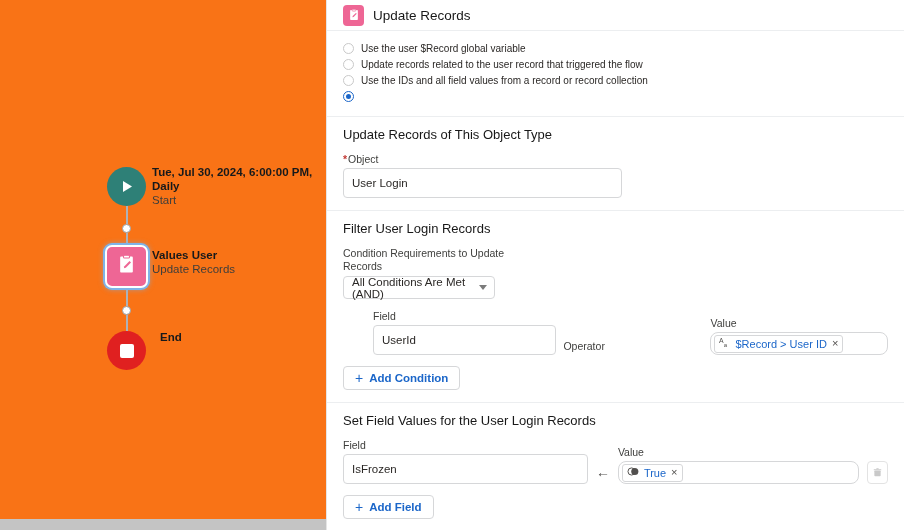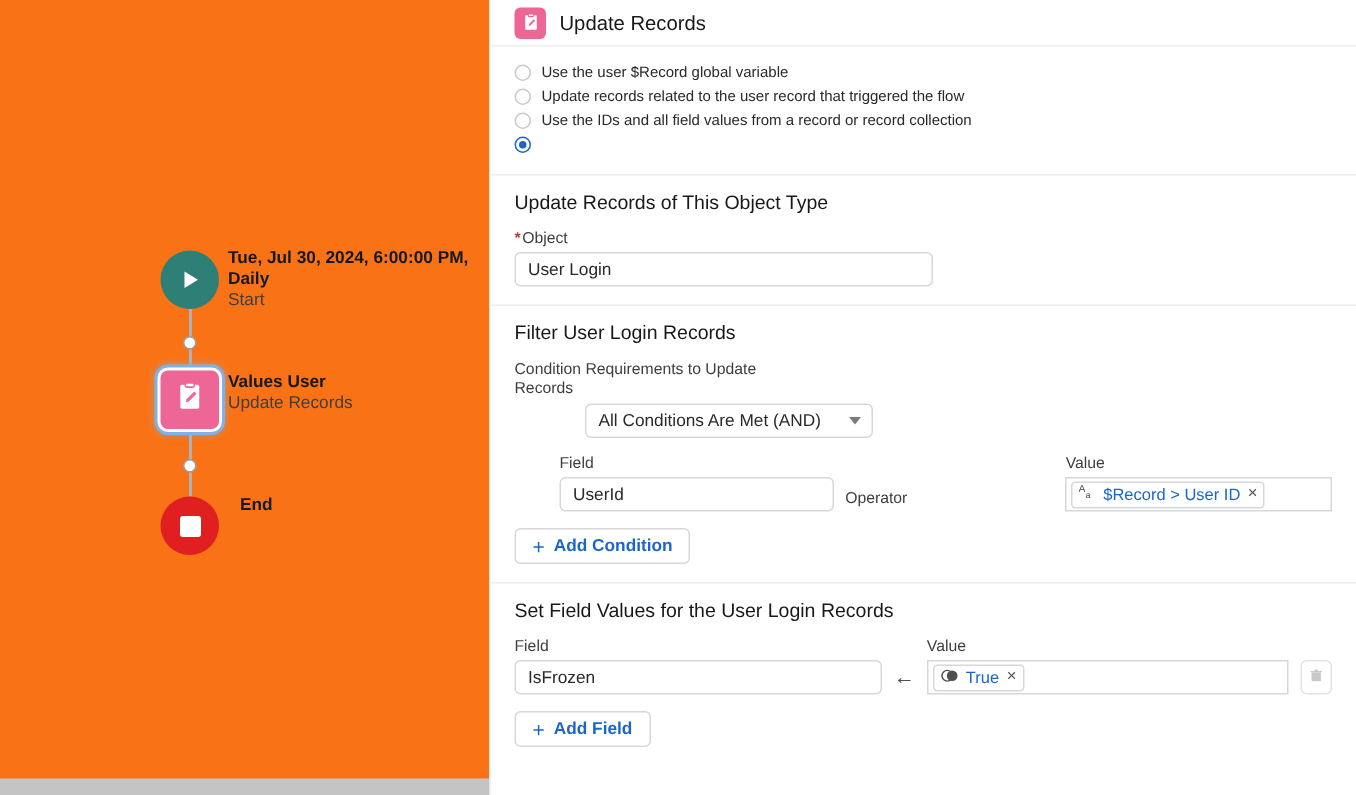--- a/index.html
+++ b/index.html
@@ -164,21 +164,21 @@
     font-size: 13px;
     color: #181818;
     margin: 1px 0 11px 0;
   }
   .field-label {
     font-size: 10.5px;
     color: #3e3e3c;
     margin-bottom: 3px;
   }
   .input-box {
-    height: 23px;
+    height: 30px;
     border: 1px solid #d6d7d9;
     border-radius: 4px;
     background: #ffffff;
     display: flex; align-items: center;
     padding: 0 8px;
     font-size: 11.5px;
     color: #2b2826;
   }
   .input-box.w-object { width: 279px; }
 
@@ -206,21 +206,21 @@
     margin-top: 11px;
     padding-left: 30px;
   }
   .col-field { width: 186px; }
   .col-op { width: 142px; }
   .col-val { width: 180px; }
 
   .pill-input {
     height: 23px;
     border: 1px solid #d6d7d9;
-    border-radius: 0;
+    border-radius: 8px;
     background: #fff;
     display: flex; align-items: center;
     padding: 0 3px;
   }
   .pill {
     display: inline-flex;
     align-items: center;
     gap: 4px;
     height: 18px;
     border: 1px solid #d6d7d9;
@@ -374,21 +374,21 @@
         <span class="req-star">*</span><span>Object</span>
       </div>
       <div class="input-box w-object">
         <span>User Login</span>
       </div>
     </div>
 
     <div class="section">
       <div class="section-title">Filter User Login Records</div>
       <div class="field-label" style="width:165px; line-height:13px;">Condition Requirements to Update Records</div>
-      <div class="select-box" style="width:192px;margin-left:47px;">
+      <div class="select-box" style="width:152px;">
         <span>All Conditions Are Met (AND)</span>
         <span class="caret"></span>
       </div>
 
       <div class="cond-grid">
         <div class="col-field">
           <div class="field-label">Field</div>
           <div class="input-box">
             <span>UserId</span>
           </div>

